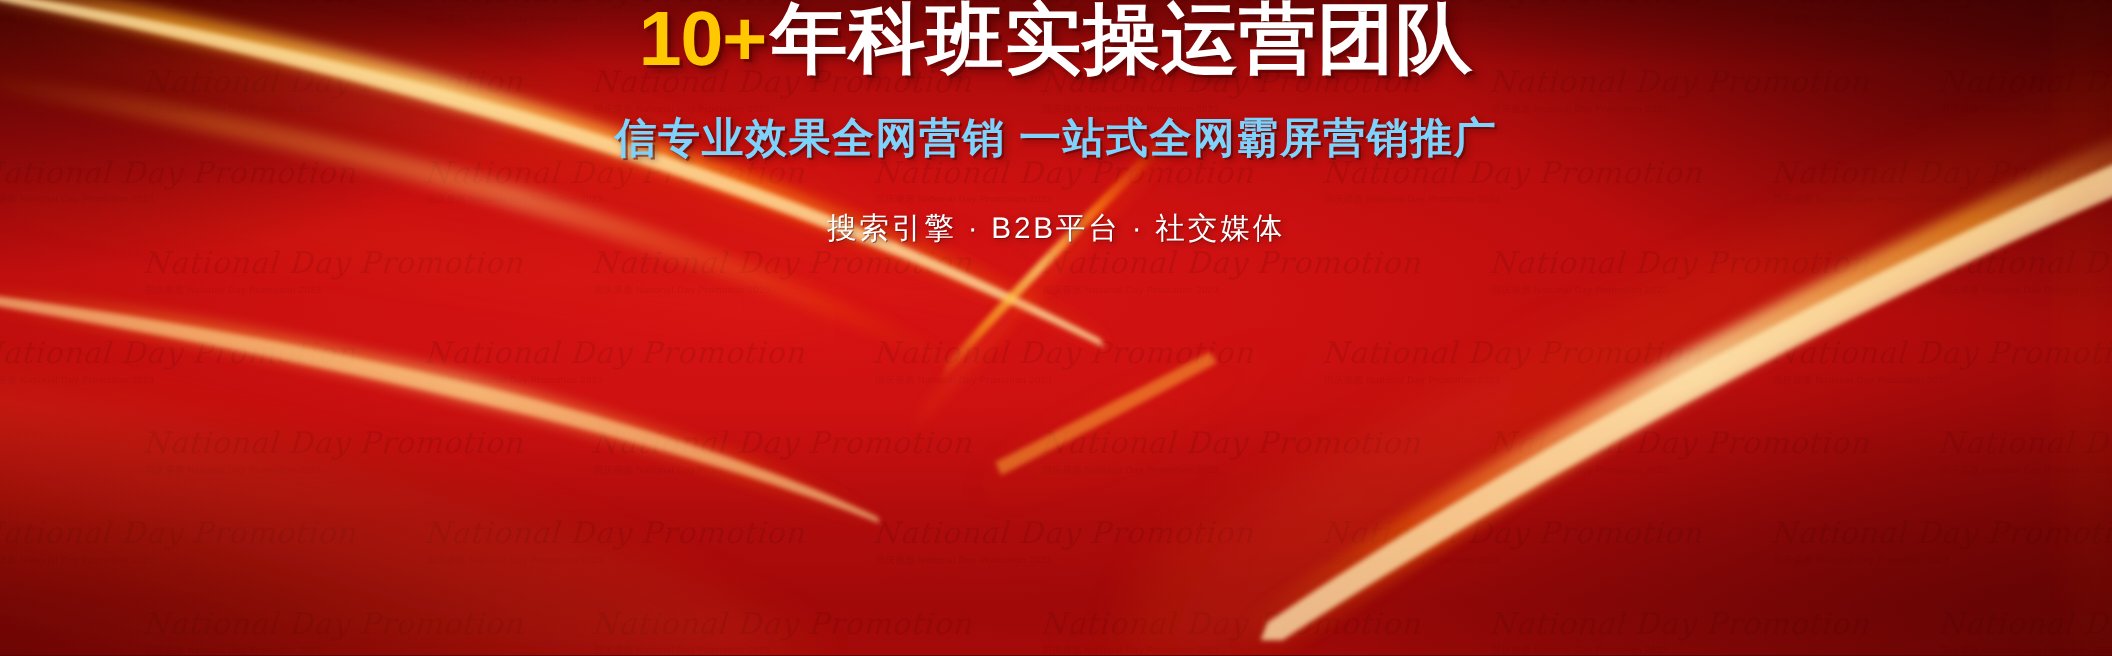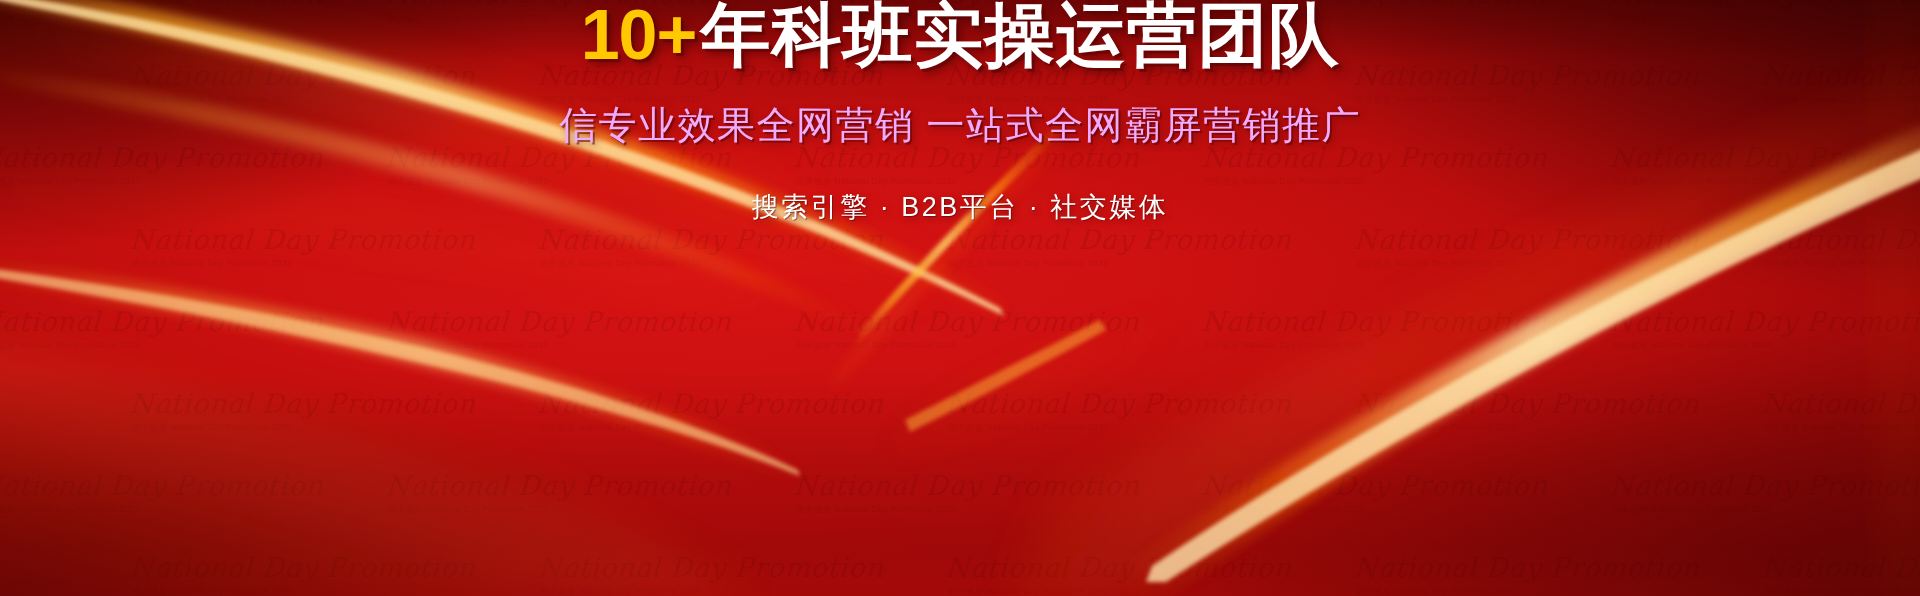--- a/index.html
+++ b/index.html
@@ -113,22 +113,22 @@
     color: #FFC800;
     letter-spacing: -1px;
   }
   .headline .cn {
     color: #ffffff;
     margin-left: 4px;
   }
   .subline {
     margin-top: 30px;
     font-size: 38px;
-    font-weight: normal;
-    color: #f0abfc;
+    font-weight: bold;
+    color: #7dd3fc;
     letter-spacing: 1.5px;
     white-space: nowrap;
     text-shadow:
        2px 2px 0 rgba(95,4,4,0.55),
        3px 3px 7px rgba(60,1,1,0.45);
     text-align: right;
   }
   .tagline {
     margin-top: 38px;
     font-size: 27px;

